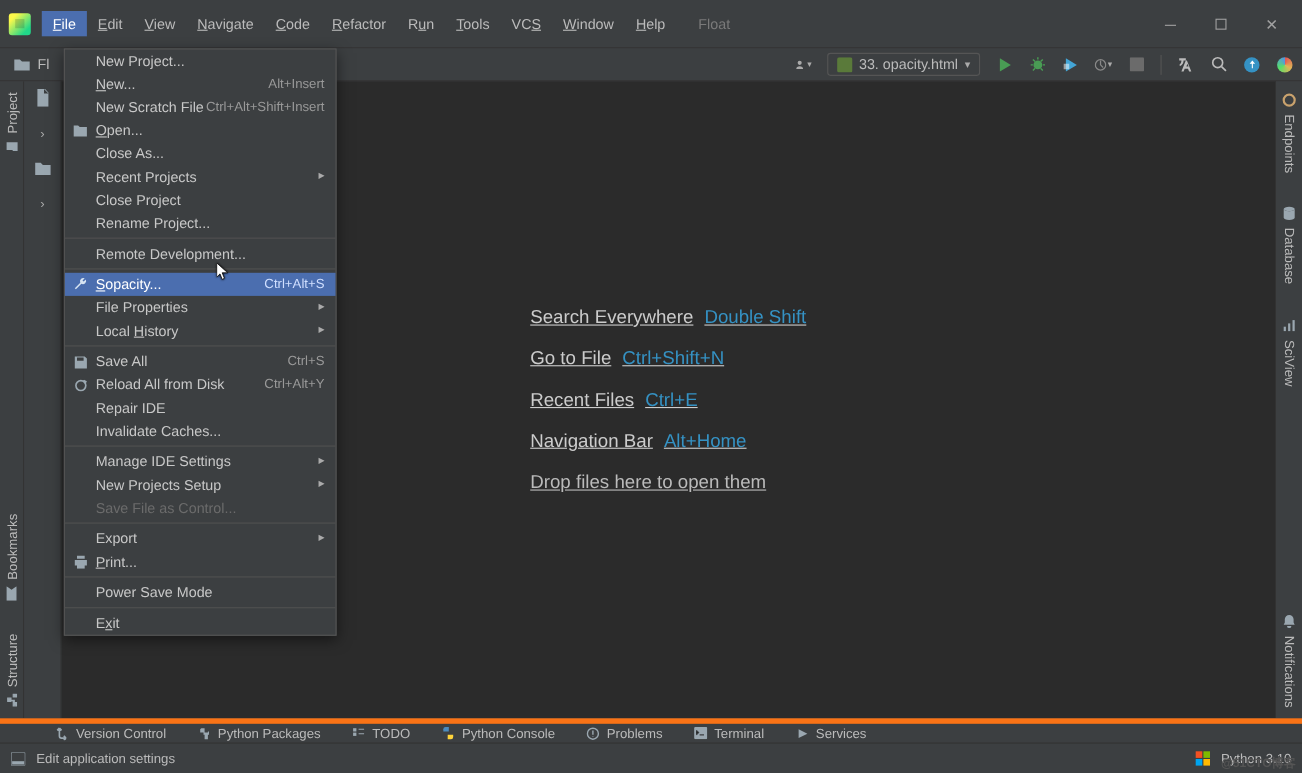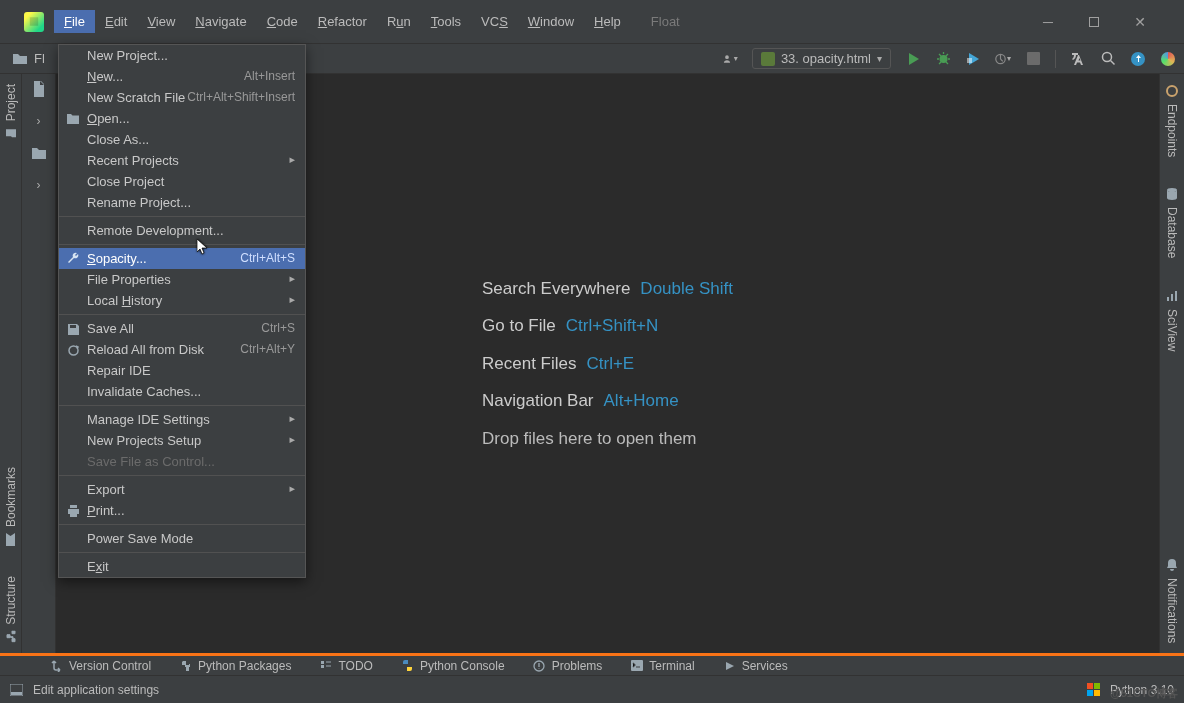--- a/index.html
+++ b/index.html
@@ -1,20 +1,20 @@
 <!DOCTYPE html>
 <html><head>
 <meta charset="utf-8">
 <style>
   * { box-sizing: border-box; margin: 0; padding: 0; font-family: 'Segoe UI', Arial, sans-serif; }
   html, body { width: 1184px; height: 703px; overflow: hidden; background: #1a1a1a; }
   .window { width: 1184px; height: 703px; background: #3c3f41; color: #bbbbbb; position: relative; font-size: 13px; }
   
   
-  .menubar { height: 44px; background: #3c3f41; display: flex; align-items: center; padding: 0 24px; border-bottom: 1px solid #323232; }
+  .menubar { height: 44px; background: #3c3f41; display: flex; align-items: center; padding: 0 8px; border-bottom: 1px solid #323232; }
   .app-icon { width: 20px; height: 20px; margin-right: 10px; background: linear-gradient(135deg, #fcf84a 20%, #21d789 80%); border-radius: 3px; position: relative; }
   .app-icon::after { content: ""; position: absolute; inset: 3px; background: #000; border-radius: 1px; clip-path: polygon(20% 20%, 80% 20%, 80% 80%, 20% 80%); opacity: 0.15; }
   .menu-item { padding: 4px 10px; cursor: default; color: #bbbbbb; }
   .menu-item.active { background: #4b6eaf; color: #fff; }
   .menu-spacer { flex: 1; }
   .menu-float { color: #7a7a7a; padding: 0 20px; }
   .win-controls { display: flex; gap: 34px; padding-right: 14px; color: #a0a0a0; }
   .win-btn { width: 12px; height: 12px; display: flex; align-items: center; justify-content: center; font-size: 14px; }
 
   
@@ -42,21 +42,21 @@
   .gutter-stack { display:flex; flex-direction:column; gap: 30px; align-items:center;}
   
   .proj-panel { width: 34px; background:#3c3f41; border-right:1px solid #323232; display:flex; flex-direction:column; align-items:center; padding-top:6px; gap:14px; }
   .proj-panel .pico { width:18px; height:18px; display:flex; align-items:center; justify-content:center; color:#aaa; }
   .chev-r { font-size: 12px; color:#95a2ad; }
   .folder-ico { fill:#9aa7b0; }
   .file-ico { fill:#9aa7b0; }
 
   .editor-area { flex:1; background:#2b2b2b; display:flex; align-items:center; justify-content:center; border-right:1px solid #323232; }
   .welcome { color:#cccccc; font-size: 17px; line-height: 2.2; }
-  .welcome .row { display:flex; gap: 10px; }
+  .welcome .row { display:flex; gap: 10px; text-decoration: underline; }
   .welcome .kb { color:#3592c4; }
   .welcome .drop { color:#bbb; }
 
   .right-gutter { width: 24px; background:#3c3f41; display:flex; flex-direction:column; align-items:center; padding:10px 0; gap:30px; }
   .vlabel-r { writing-mode: vertical-rl; font-size:12px; color:#bbb; display:flex; align-items:center; gap:6px; }
   .ricon { width:14px; height:14px; }
   
   
   .dropdown { position:absolute; left:58px; top:44px; width:248px; background:#3c3f41; border:1px solid #555; box-shadow: 0 4px 12px rgba(0,0,0,0.5); z-index:100; }
   .dropdown .dmi { display:flex; align-items:flex-start; padding: 3px 10px 3px 28px; position:relative; color:#c8c8c8; font-size:13px; }
@@ -64,21 +64,21 @@
   .dropdown .dmi.selected { background:#4b6eaf; color:#fff; }
   .dropdown .dmi .lab { flex:1; }
   .dropdown .dmi .sc { color:#999; font-size:12px; }
   .dropdown .dmi.selected .sc { color:#d0dfff; }
   .dropdown .sep { height:1px; background:#515151; margin:3px 0; }
   .dropdown .dico { position:absolute; left:6px; width:16px; height:16px; display:flex; align-items:center; justify-content:center; }
   .dropdown .arrow-r { color:#aaa; font-size:11px; }
   .mnem { text-decoration: underline; }
 
   
-  .bottom-bar { position:absolute; left:0; right:0; bottom: 28px; height:22px; background:#3c3f41; border-top:3px solid #f97316; display:flex; align-items:center; padding: 0 10px 0 50px; gap:28px; font-size:12px; color:#bbb; }
+  .bottom-bar { position:absolute; left:0; right:0; bottom: 28px; height:22px; background:#3c3f41; border-top:5px solid #f97316; display:flex; align-items:center; padding: 0 10px 0 50px; gap:28px; font-size:12px; color:#bbb; }
   .bbitem { display:flex; align-items:center; gap:6px; }
   .bico { width:13px; height:13px; display:flex; align-items:center; justify-content:center; }
   
   
   .status-bar { position:absolute; left:0; right:0; bottom:0; height:28px; background:#3c3f41; border-top:1px solid #323232; display:flex; align-items:center; padding:0 10px; font-size:12px; color:#bbb; }
   .sb-left { display:flex; align-items:center; gap:10px; }
   .sb-spacer { flex:1; }
   .sb-right { display:flex; align-items:center; gap:10px; }
   .ms-logo { width:13px; height:13px; display:grid; grid-template-columns:1fr 1fr; grid-template-rows:1fr 1fr; gap:1px; }
   .ms-logo div:nth-child(1){background:#f25022;} .ms-logo div:nth-child(2){background:#7fba00;} .ms-logo div:nth-child(3){background:#00a4ef;} .ms-logo div:nth-child(4){background:#ffb900;}

